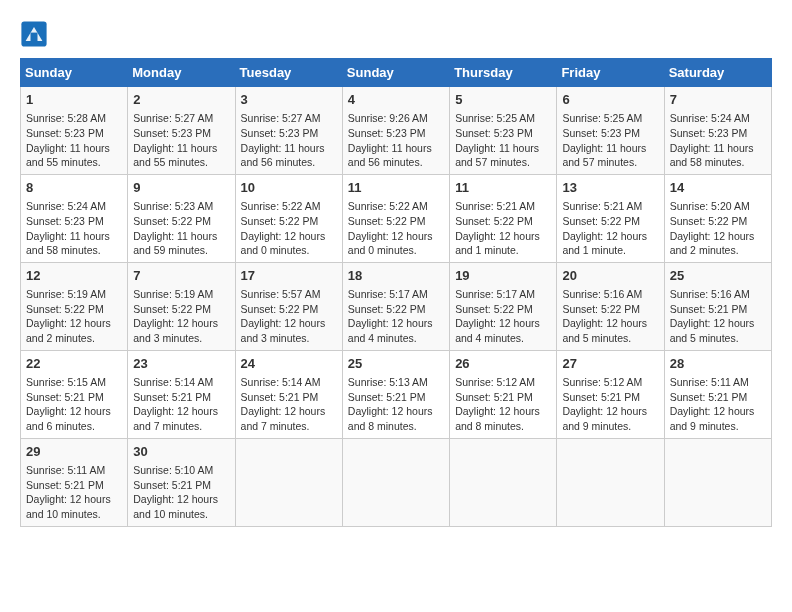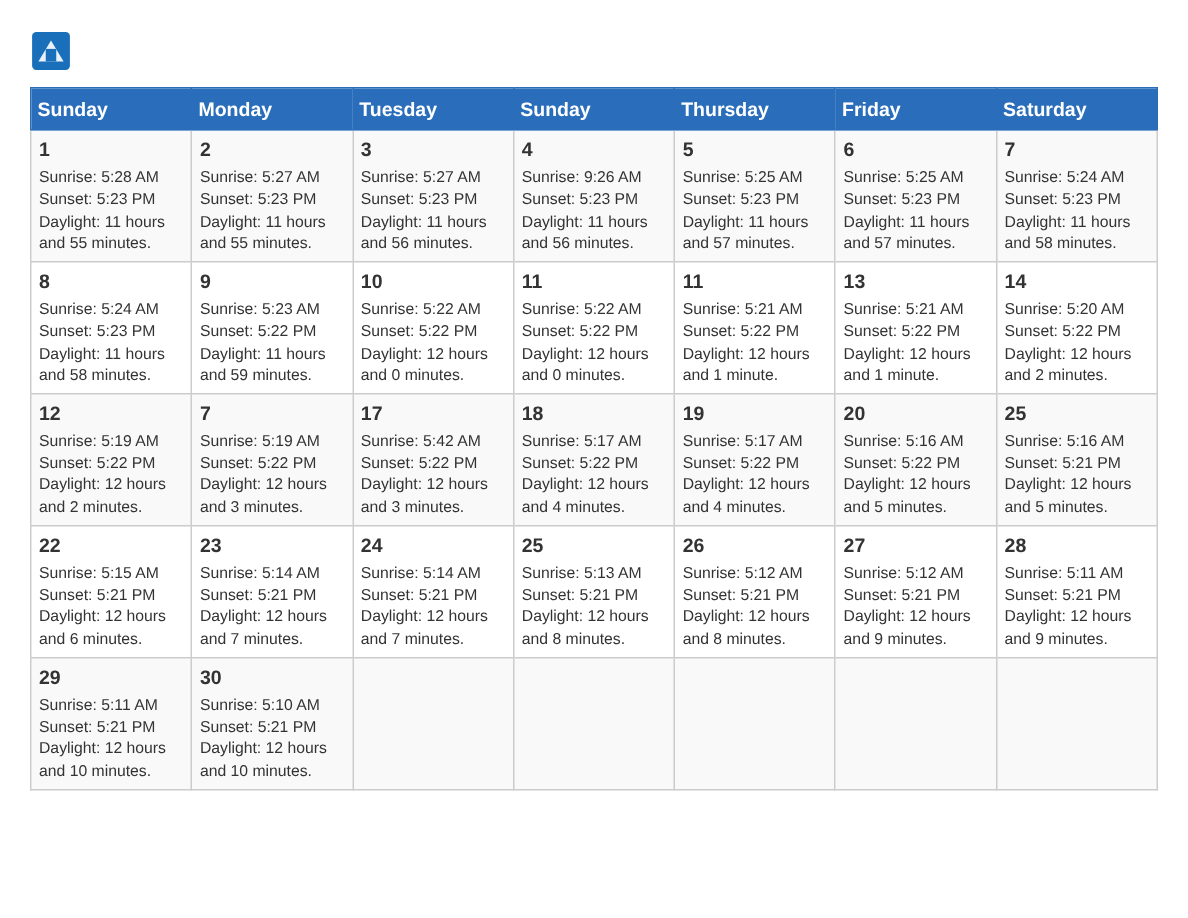--- a/index.html
+++ b/index.html
@@ -227,21 +227,21 @@
         </td>
         <td>
           <span class="day-num">7</span>
           <div>Sunrise: 5:19 AM</div>
           <div>Sunset: 5:22 PM</div>
           <div>Daylight: 12 hours</div>
           <div>and 3 minutes.</div>
         </td>
         <td>
           <span class="day-num">17</span>
-          <div>Sunrise: 5:42 AM</div>
+          <div>Sunrise: 5:57 AM</div>
           <div>Sunset: 5:22 PM</div>
           <div>Daylight: 12 hours</div>
           <div>and 3 minutes.</div>
         </td>
         <td>
           <span class="day-num">18</span>
           <div>Sunrise: 5:17 AM</div>
           <div>Sunset: 5:22 PM</div>
           <div>Daylight: 12 hours</div>
           <div>and 4 minutes.</div>

